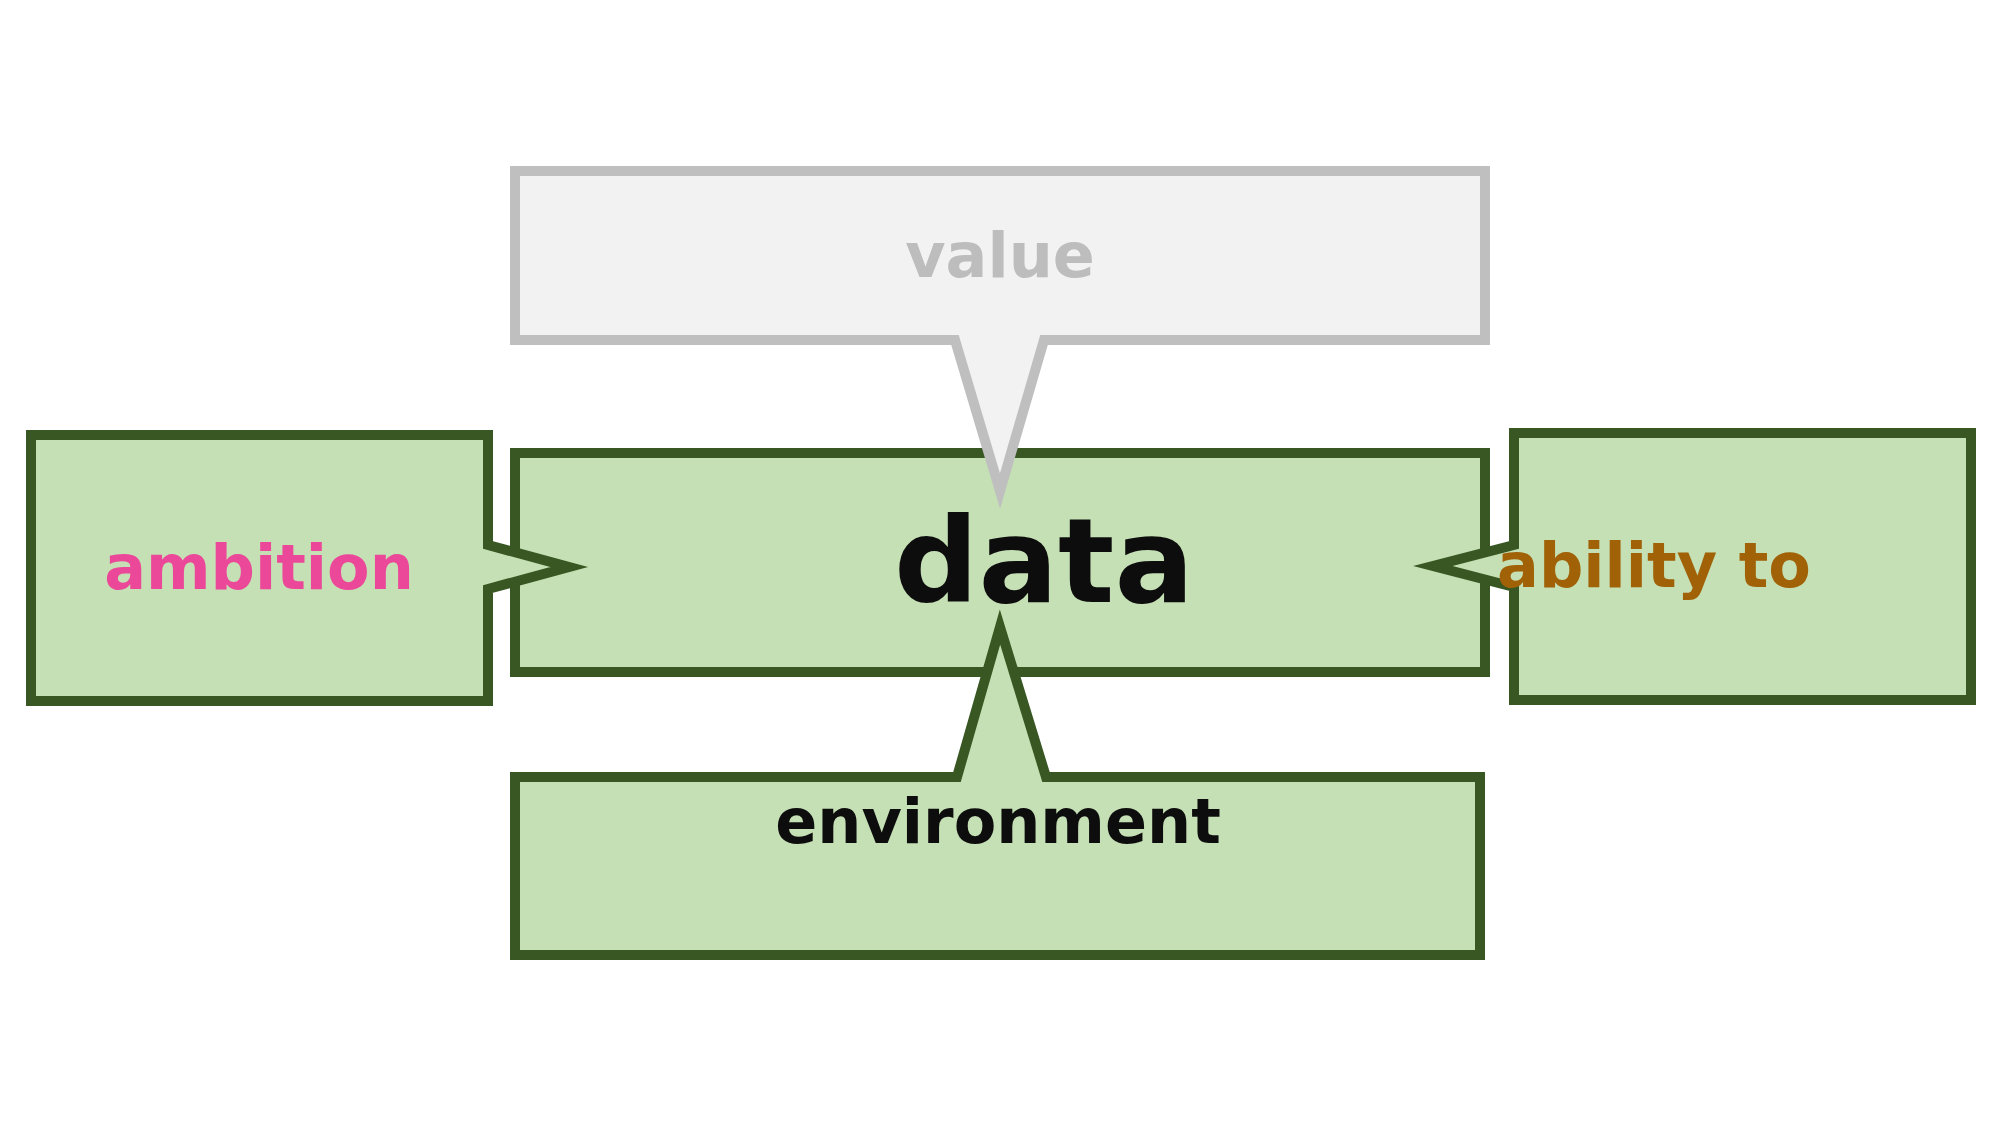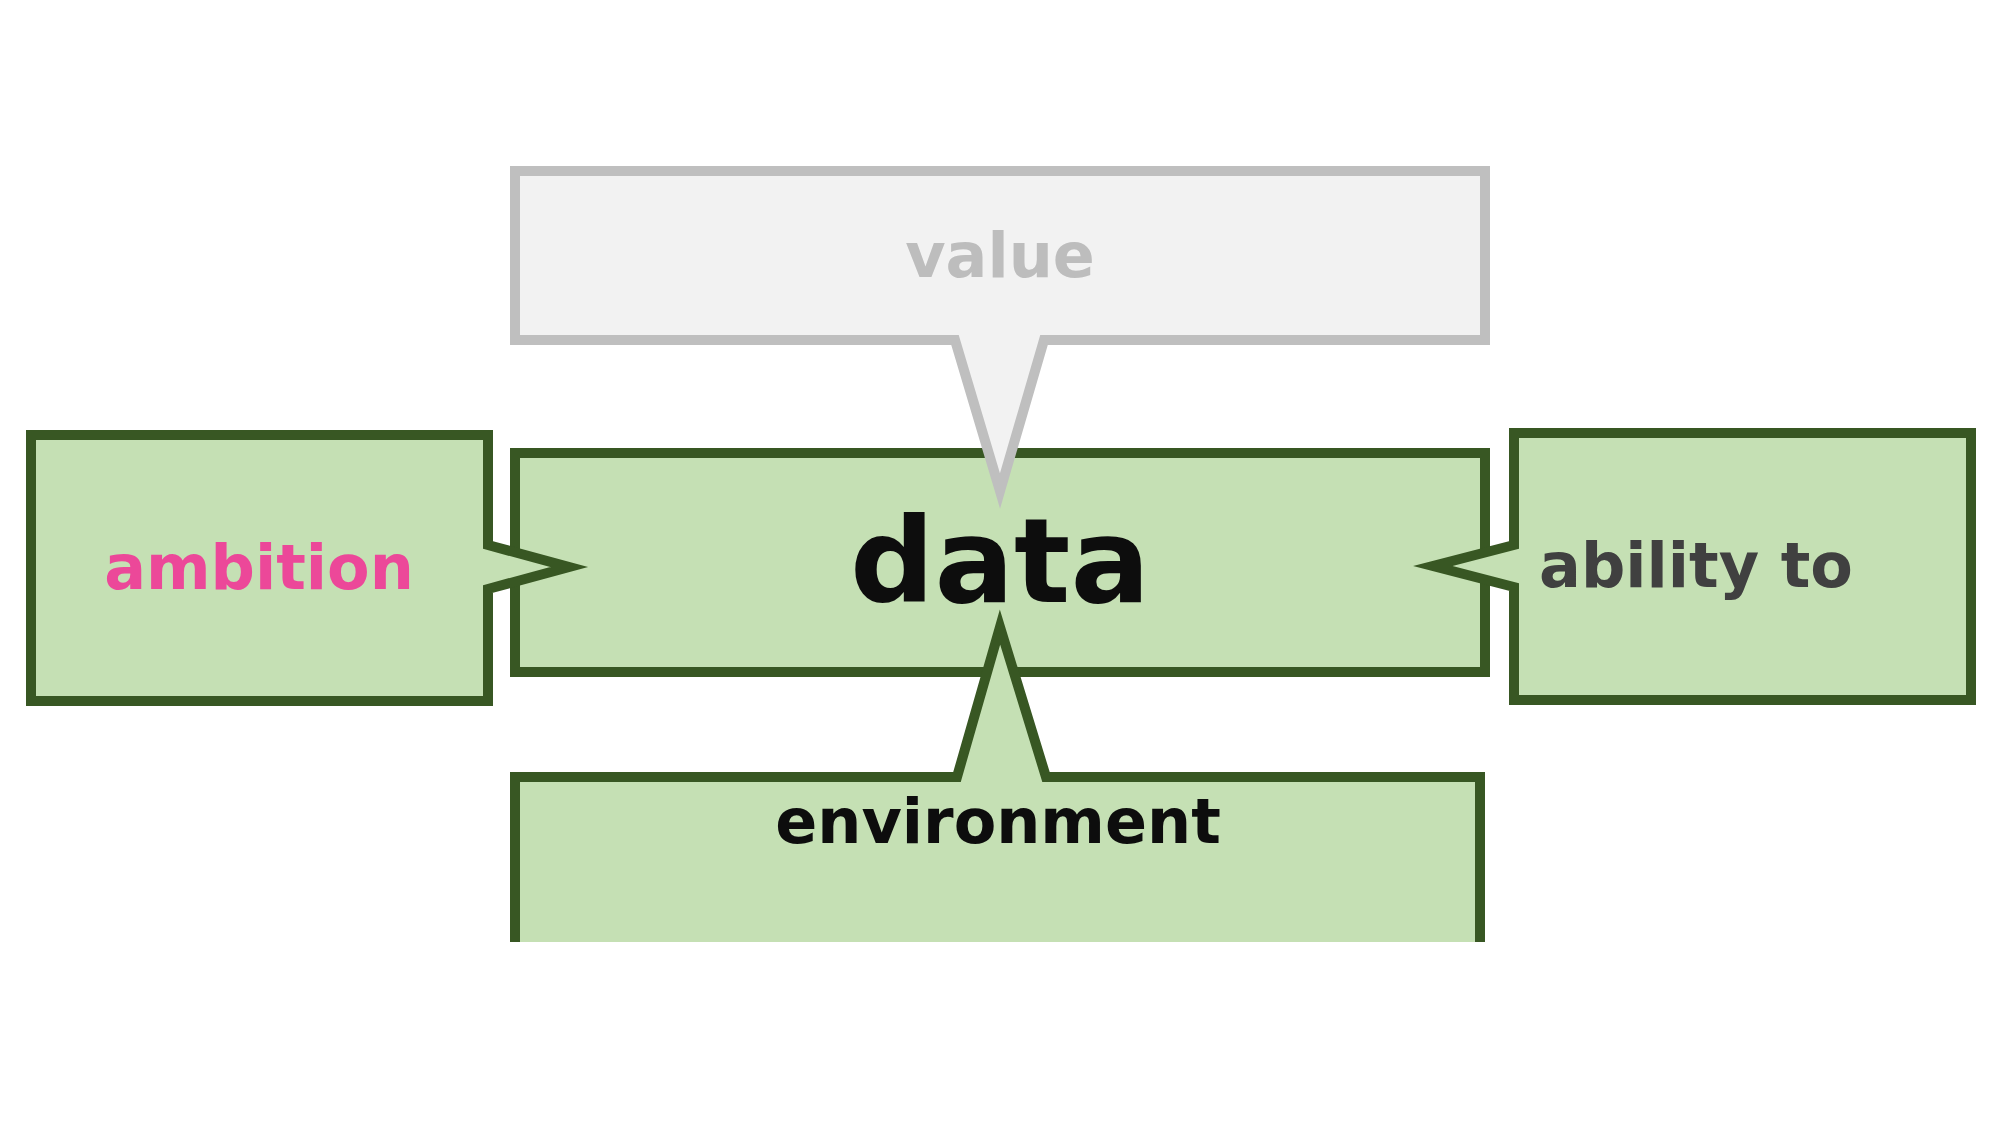--- a/index.html
+++ b/index.html
@@ -3,21 +3,21 @@
 <meta charset="utf-8">
 <style>
   html, body {
     margin: 0;
     padding: 0;
     background: #ffffff;
   }
   #canvas {
     position: relative;
     width: 2000px;
-    height: 942px;
+    height: 1125px;
     background: #ffffff;
     overflow: hidden;
     font-family: "DejaVu Sans", "Liberation Sans", sans-serif;
   }
   #diagram-svg {
     position: absolute;
     left: 0;
     top: 0;
   }
   .shape {
@@ -29,21 +29,21 @@
     transform: translate(-50%, -50%);
     font-weight: 700;
     text-align: center;
     white-space: nowrap;
     line-height: 1.25;
     letter-spacing: 0px;
     user-select: none;
   }
   .label-side   { font-size: 62px; }
   .label-top    { font-size: 62px; }
-  .label-center { font-size: 118px; }
+  .label-center { font-size: 118px; margin-left: 44px; }
 </style>
 </head>
 <body>
 
 <div id="canvas">
 
   <svg id="diagram-svg" width="2000" height="1125" viewBox="0 0 2000 1125">
 
     <rect class="shape" x="515" y="453" width="970" height="219" fill="#c5e0b4" stroke="#385723"></rect>
 
@@ -55,19 +55,19 @@
 
     <path class="shape" d="M 515,777 L 957,777 L 1000,627 L 1046,777 L 1480,777 L 1480,955 L 515,955 Z" fill="#c5e0b4" stroke="#385723"></path>
   </svg>
 
   <div class="label label-top" style="left: 1000px; top: 256px; color: rgb(189, 189, 189);">value</div>
 
   <div class="label label-center" style="left: 1000px; top: 562px; color: rgb(13, 13, 13);">data</div>
 
   <div class="label label-side" style="left: 259px; top: 568px; color: #ec4899;">ambition</div>
 
-  <div class="label label-side" style="left: 1696px; top: 566px; color: #404040;">
+  <div class="label label-side" style="left: 1654px; top: 566px; color: #a16207;">
     <div>ability to</div>
   </div>
 
   <div class="label label-side" style="left: 998px; top: 822px; color: rgb(13, 13, 13);">environment</div>
 
 </div>
 
 </body></html>

